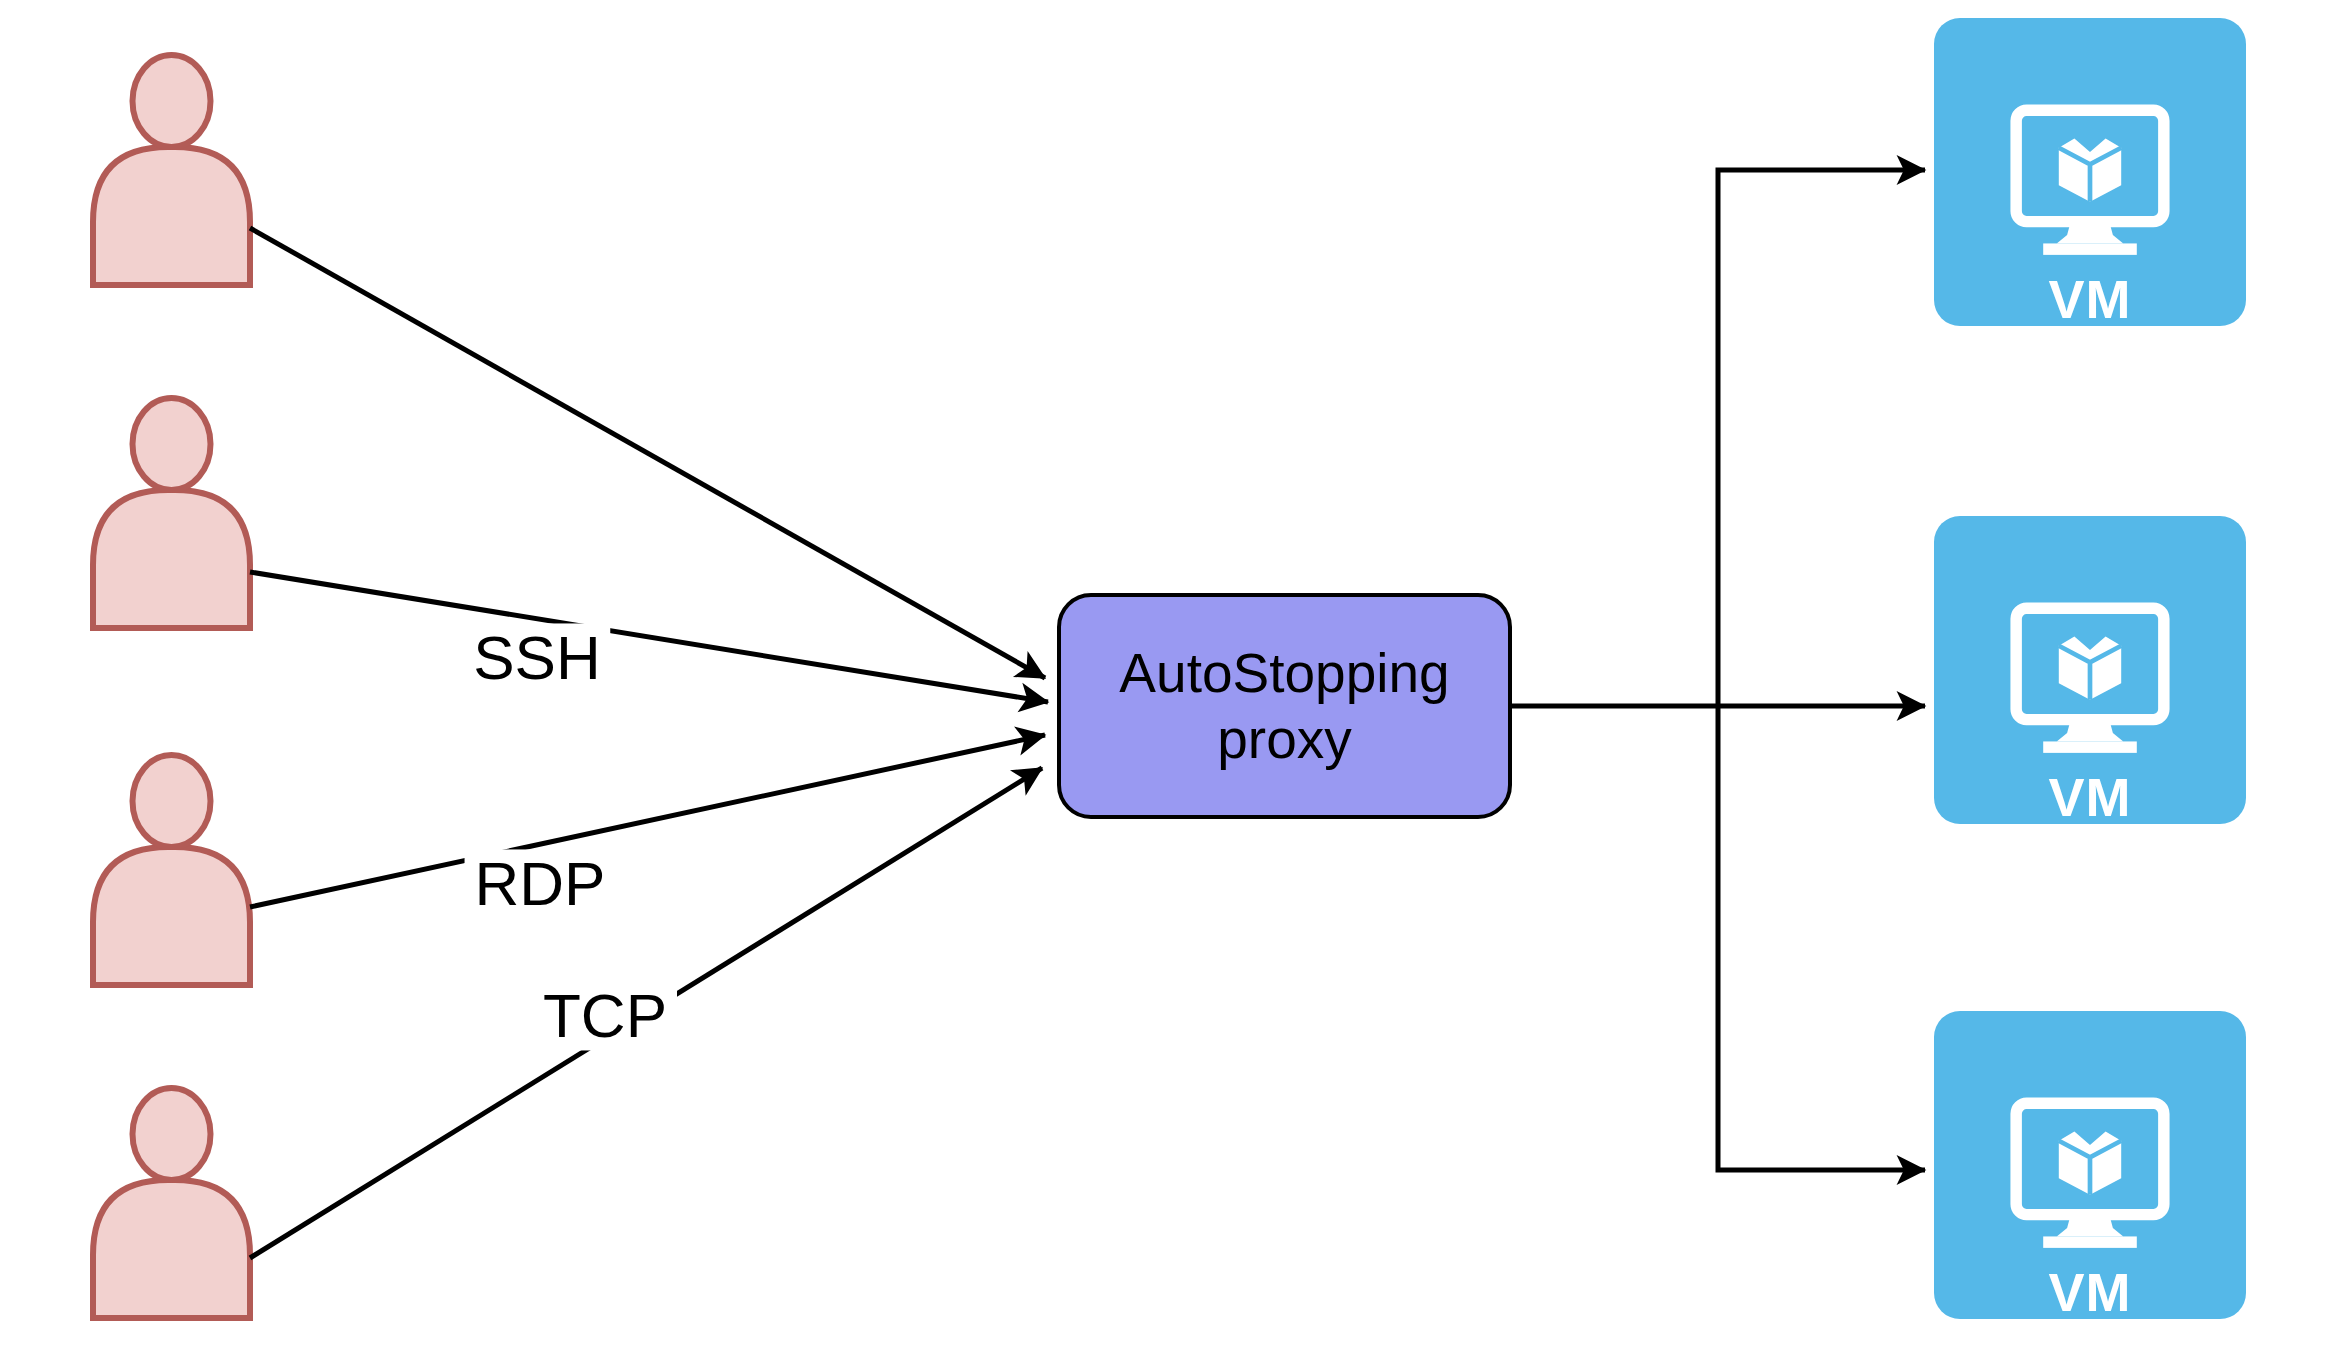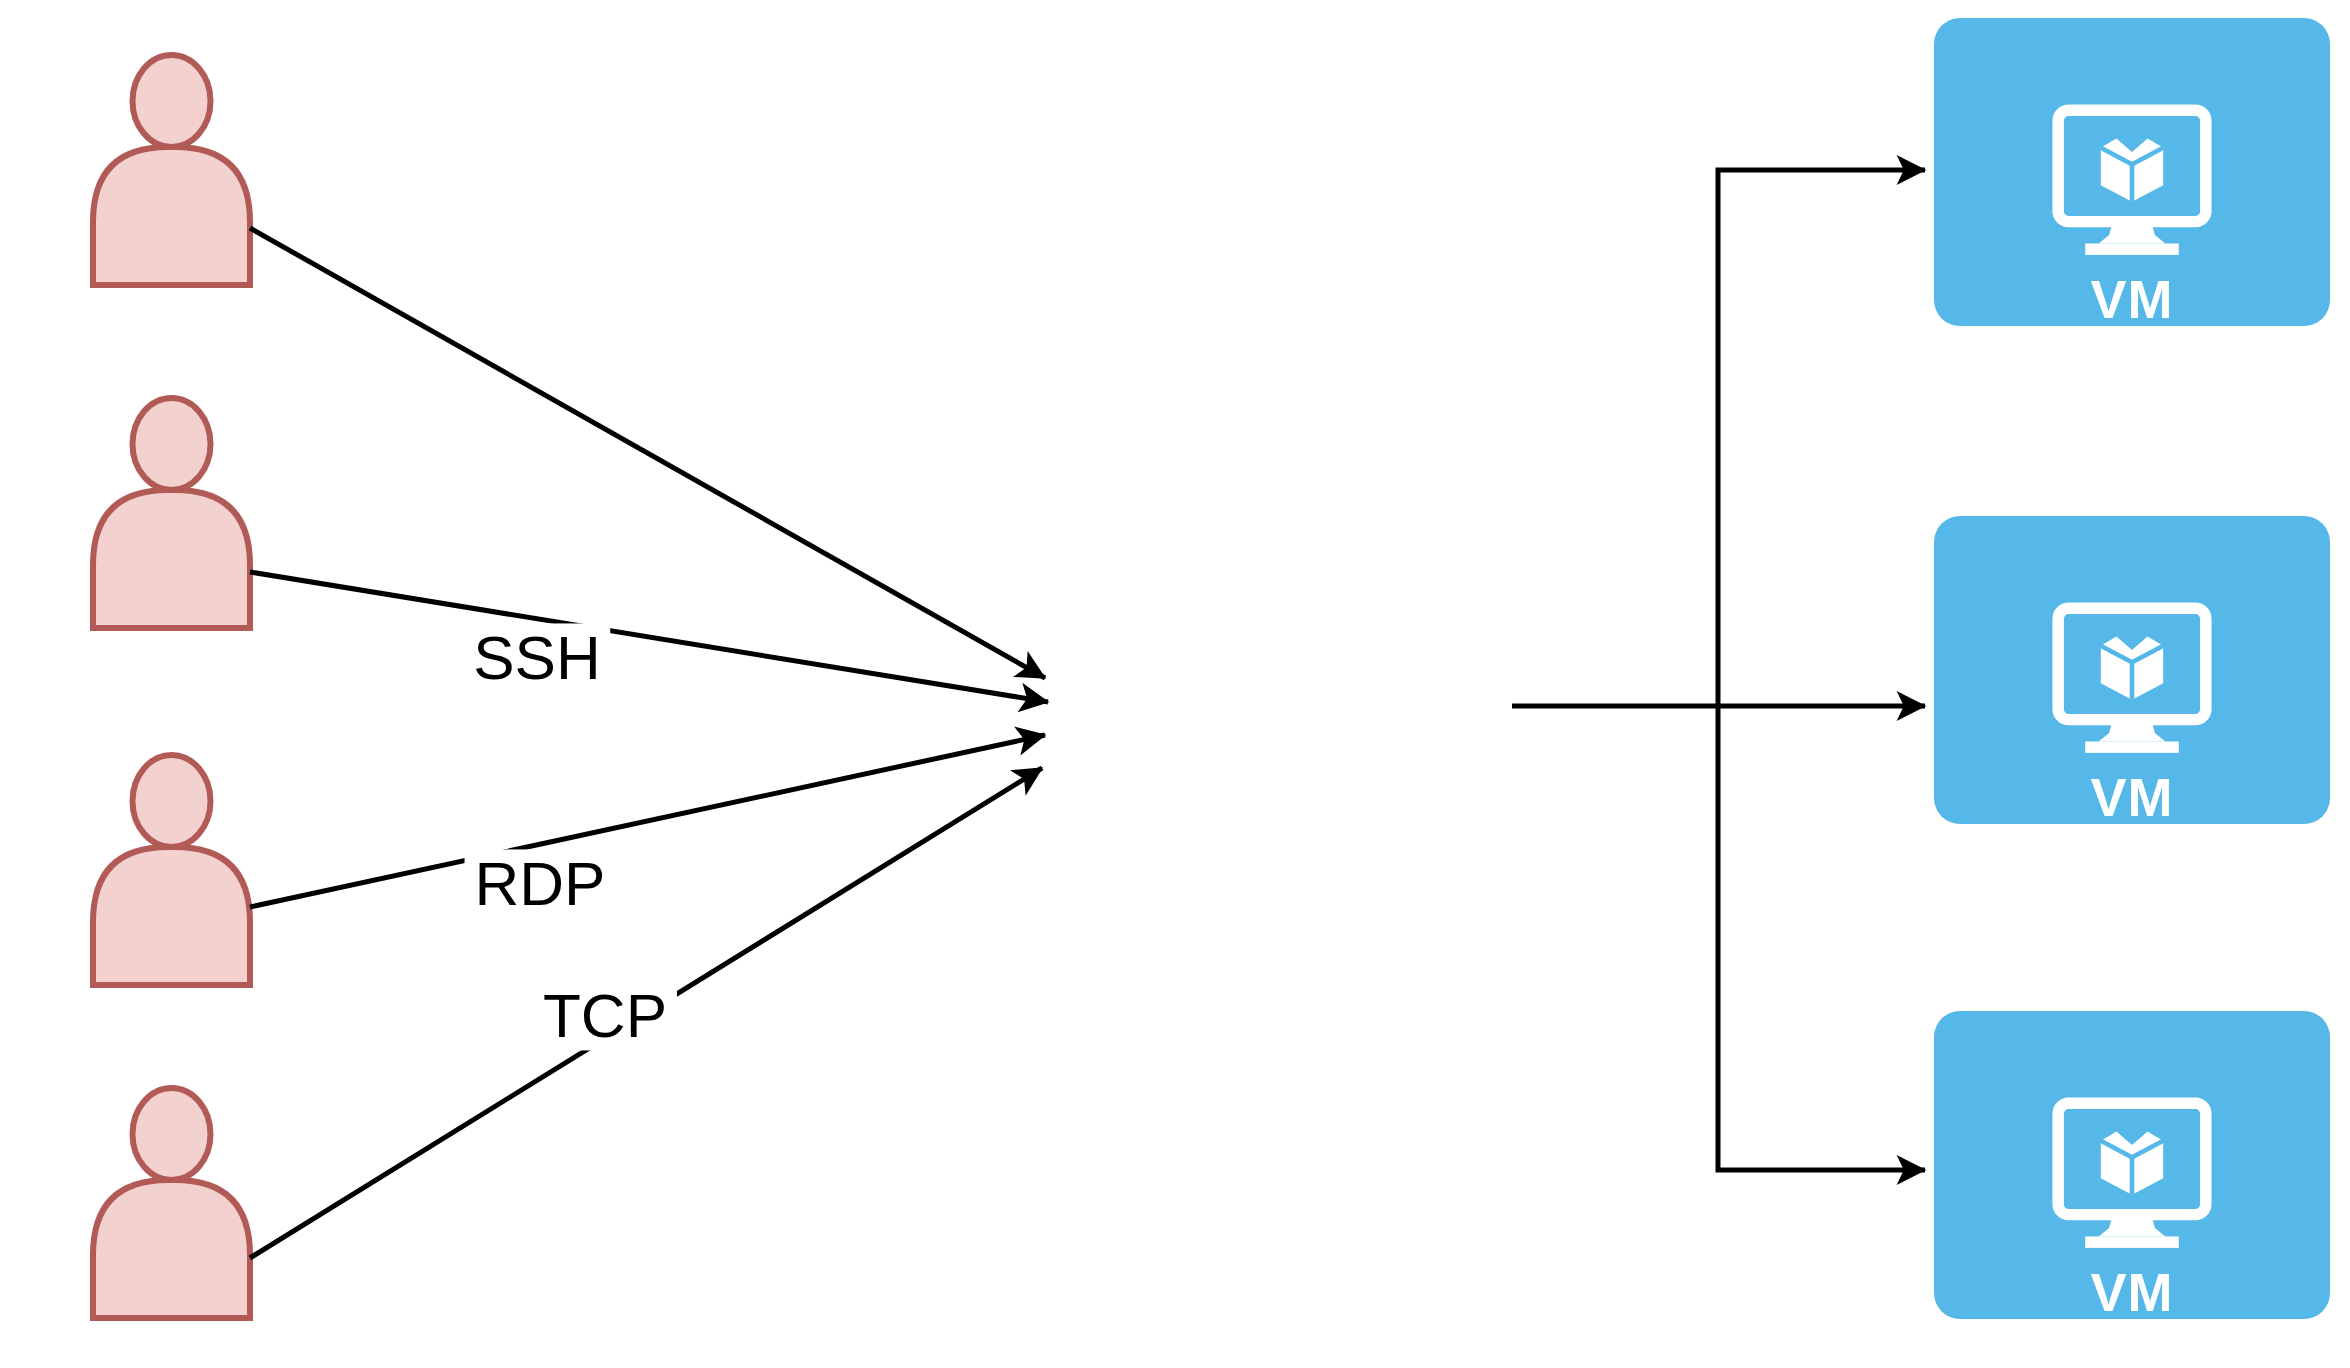--- a/index.html
+++ b/index.html
@@ -49,21 +49,21 @@
   .proxy-label {
     width: 400px;
     text-align: center;
     font-size: 55px;
     line-height: 1.2;
     color: #000000;
   }
   .vm-node {
     position: absolute;
     left: 1934px;
-    width: 396px;
+    width: 312px;
     height: 308px;
     background: #55b8e8;
     border-radius: 26px;
     display: flex;
     flex-direction: column;
     align-items: center;
     padding-top: 84px;
     box-sizing: border-box;
   }
   .vm-node.vm-1 { top: 18px; }
@@ -122,20 +122,23 @@
 
     <path d="M 1512,706 L 1925,706" fill="none" stroke="#000000" stroke-width="5" marker-end="url(#arrow)"></path>
     <path d="M 1718,706 L 1718,170 L 1925,170" fill="none" stroke="#000000" stroke-width="5" marker-end="url(#arrow)"></path>
     <path d="M 1718,706 L 1718,1170 L 1925,1170" fill="none" stroke="#000000" stroke-width="5" marker-end="url(#arrow)"></path>
   </svg>
 
   <div class="edge-label" style="left:537px; top:630px;margin-top:28px;">SSH</div>
   <div class="edge-label" style="left:540px; top:884px;">RDP</div>
   <div class="edge-label" style="left:605px; top:1016px;">TCP</div>
 
+  <div class="proxy-node">
+    <div class="proxy-label">AutoStopping proxy</div>
+  </div>
 
   <div class="vm-node vm-1">
     <svg class="vm-icon" viewBox="0 0 160 150">
       <rect x="9" y="8" width="142" height="107" rx="10" fill="none" stroke="#ffffff" stroke-width="11"></rect>
       <path d="M50,44 L65,35 L80,48 L95,35 L110,44 L110,80 L80,96 L50,80 Z" fill="#ffffff"></path>
       <path d="M50,44 L80,60 L110,44 M80,60 L80,96" stroke="#55b8e8" stroke-width="4.5" fill="none"></path>
       <path d="M62,113 L98,113 L102,128 L112,136 L48,136 L58,128 Z" fill="#ffffff"></path>
       <rect x="35" y="136" width="90" height="11" fill="#ffffff"></rect>
     </svg>
     <div class="vm-label">VM</div>

